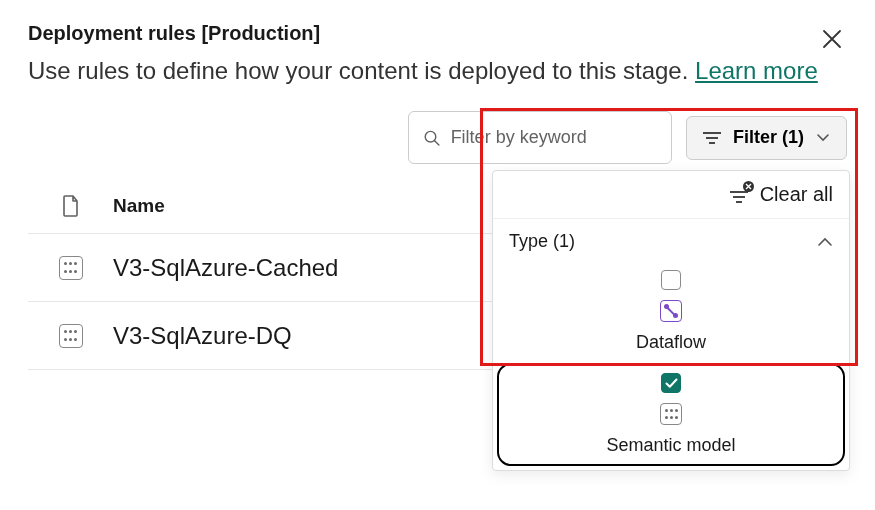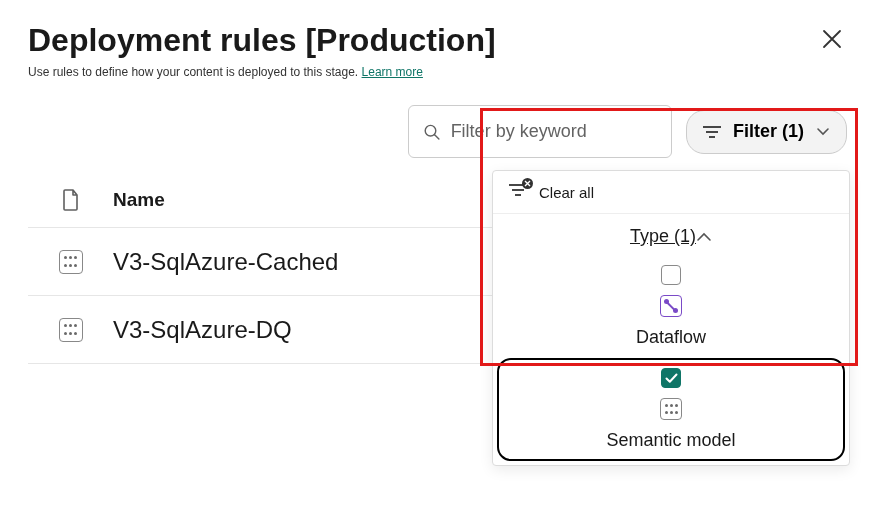--- a/index.html
+++ b/index.html
@@ -11,26 +11,26 @@
       height: 510px;
       padding: 22px 28px;
       position: relative;
     }
     .header-row {
       display: flex;
       justify-content: space-between;
       align-items: flex-start;
     }
     .page-title {
-      font-size: 32px;
+      font-size: 20px;
       font-weight: 600;
       margin-bottom: 6px;
     }
     .subtitle {
-      font-size: 12px;
+      font-size: 24px;
       color: #333;
       margin-bottom: 26px;
     }
     .learn-link {
       color: #0f7567;
       text-decoration: underline;
       cursor: pointer;
     }
     .close-btn {
       background: none;
@@ -64,21 +64,21 @@
       width: 100%;
       background: transparent;
     }
     .search-wrap input::placeholder { color: #636363; }
     .filter-btn {
       display: flex;
       align-items: center;
       gap: 12px;
       background: #f3f3f3;
       border: 1px solid #ccc;
-      border-radius: 18px;
+      border-radius: 6px;
       padding: 0 16px;
       height: 44px;
       font-size: 18px;
       font-weight: 600;
       cursor: pointer;
       font-family: inherit;
     }
     .table {
       width: 100%;
       border-collapse: collapse;
@@ -137,46 +137,46 @@
       border: 1px solid #dcdcdc;
       border-radius: 4px;
       box-shadow: 0 4px 14px rgba(0,0,0,0.08);
       z-index: 5;
     }
     .clear-row {
       display: flex;
       align-items: center;
       gap: 10px;
       padding: 12px 16px;
-      font-size: 15px;
+      font-size: 20px;
       border-bottom: 1px solid #eee;
       cursor: pointer;
+      justify-content: flex-end;
     }
     .clear-icon-wrap { position: relative; width: 20px; height: 18px; }
     .clear-badge {
       position: absolute;
       top: -5px;
       right: -4px;
       width: 11px;
       height: 11px;
       border-radius: 50%;
       background: #323232;
       color: #fff;
       display: flex;
       align-items: center;
       justify-content: center;
     }
     .section-header {
       display: flex;
       align-items: center;
-      justify-content: center;
+      justify-content: space-between;
       padding: 12px 16px 10px;
       font-size: 18px;
       cursor: pointer;
-      text-decoration: underline;
     }
     .option-row {
       display: flex;
       align-items: center;
       gap: 10px;
       padding: 8px 16px;
       font-size: 18px;
       cursor: pointer;
       flex-direction: column;
     }

